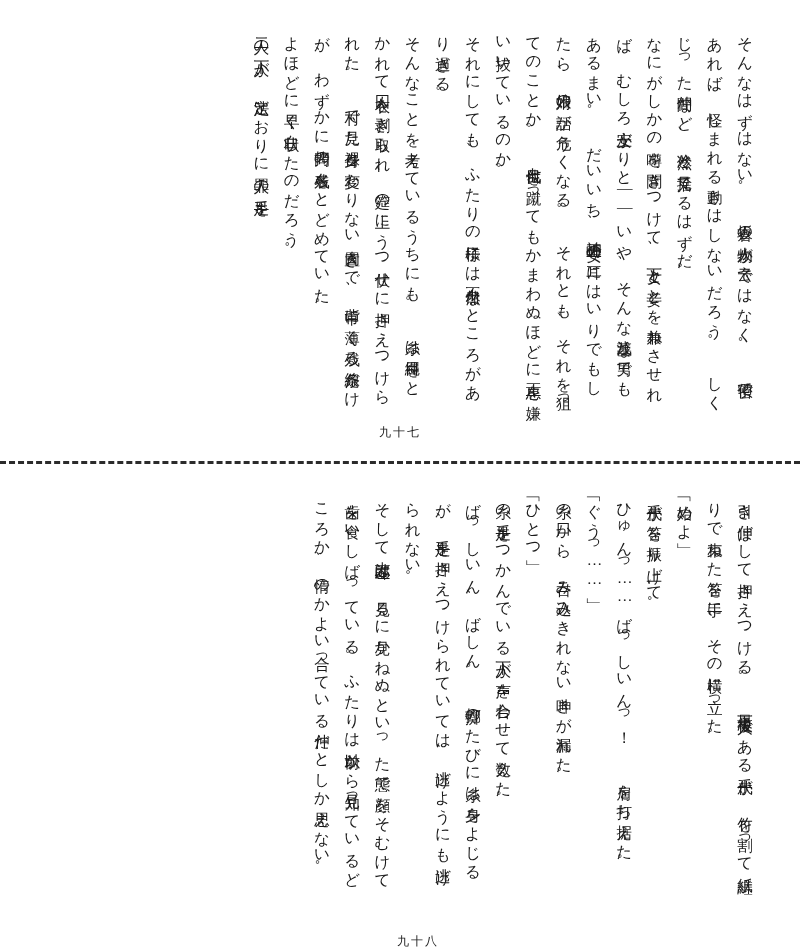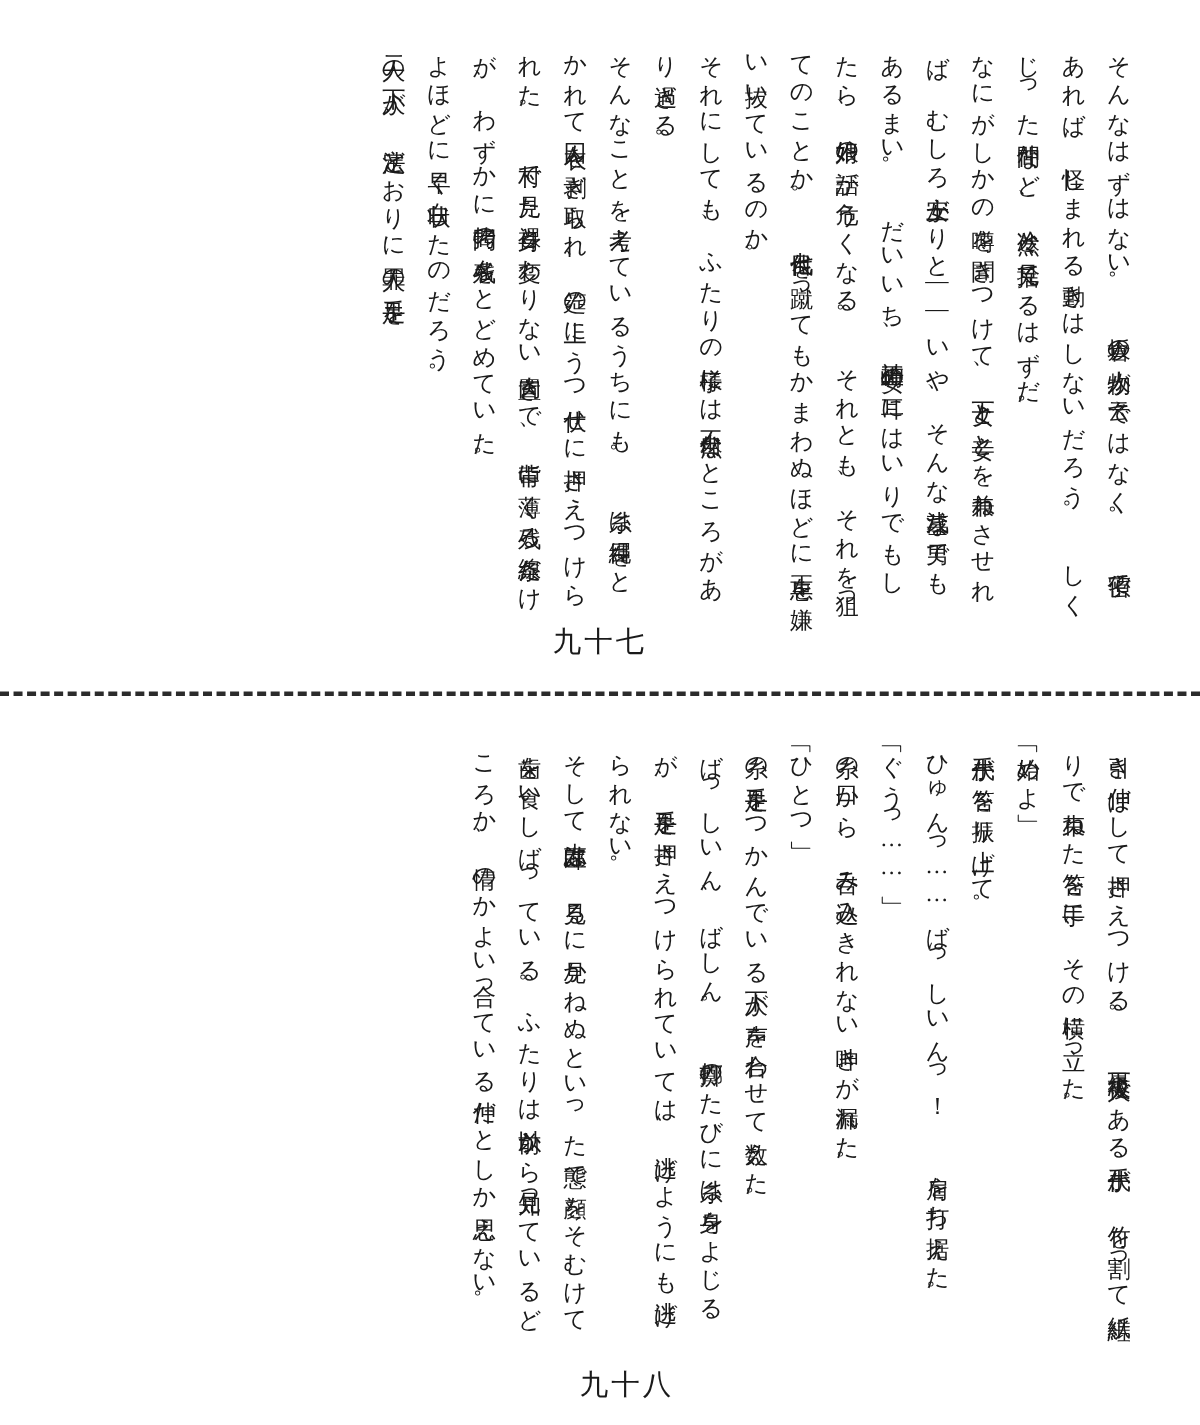--- a/index.html
+++ b/index.html
@@ -55,27 +55,27 @@
     font-family: "Liberation Serif", "DejaVu Serif", serif;
   }
   .page-2 .vtext { height: 390px; }
 
   .folio {
     position: absolute;
     bottom: 8px;
     left: 0;
     right: 0;
     text-align: center;
-    font-size: 19px;
+    font-size: 12px;
     letter-spacing: 2px;
     color: #1a1a1a;
     font-family: "Liberation Serif", "DejaVu Serif", serif;
   }
   .page-1 .folio { bottom: 20px; }
-  .page-2 .folio { bottom: 14px; padding-left: 36px; }
+  .page-2 .folio { bottom: 0; padding-left: 36px; }
 </style>
 </head>
 <body>
 
 <div class="book">
 
   <section class="page page-1">
     <div class="vtext">そんなはずはない。　坂倉の人物が云々ではなく。　密偵であれば、怪しまれる動きはしないだろう。　しくじった仲間など、冷然と見捨てるはずだ。
 なにがしかの噂を聞きつけて、下女と妾とを兼ねさせれば、むしろ安上がりと――いや、そんな浅墓な男でもあるまい。　だいいち、神崎正安の耳にはいりでもしたら、娘婿の話が危うくなる。　それとも、それを狙ってのことか。　七代目を蹴ってもかまわぬほどに正恵を嫌い抜いているのか。
 それにしても、ふたりの様子には不自然なところがあり過ぎる。

